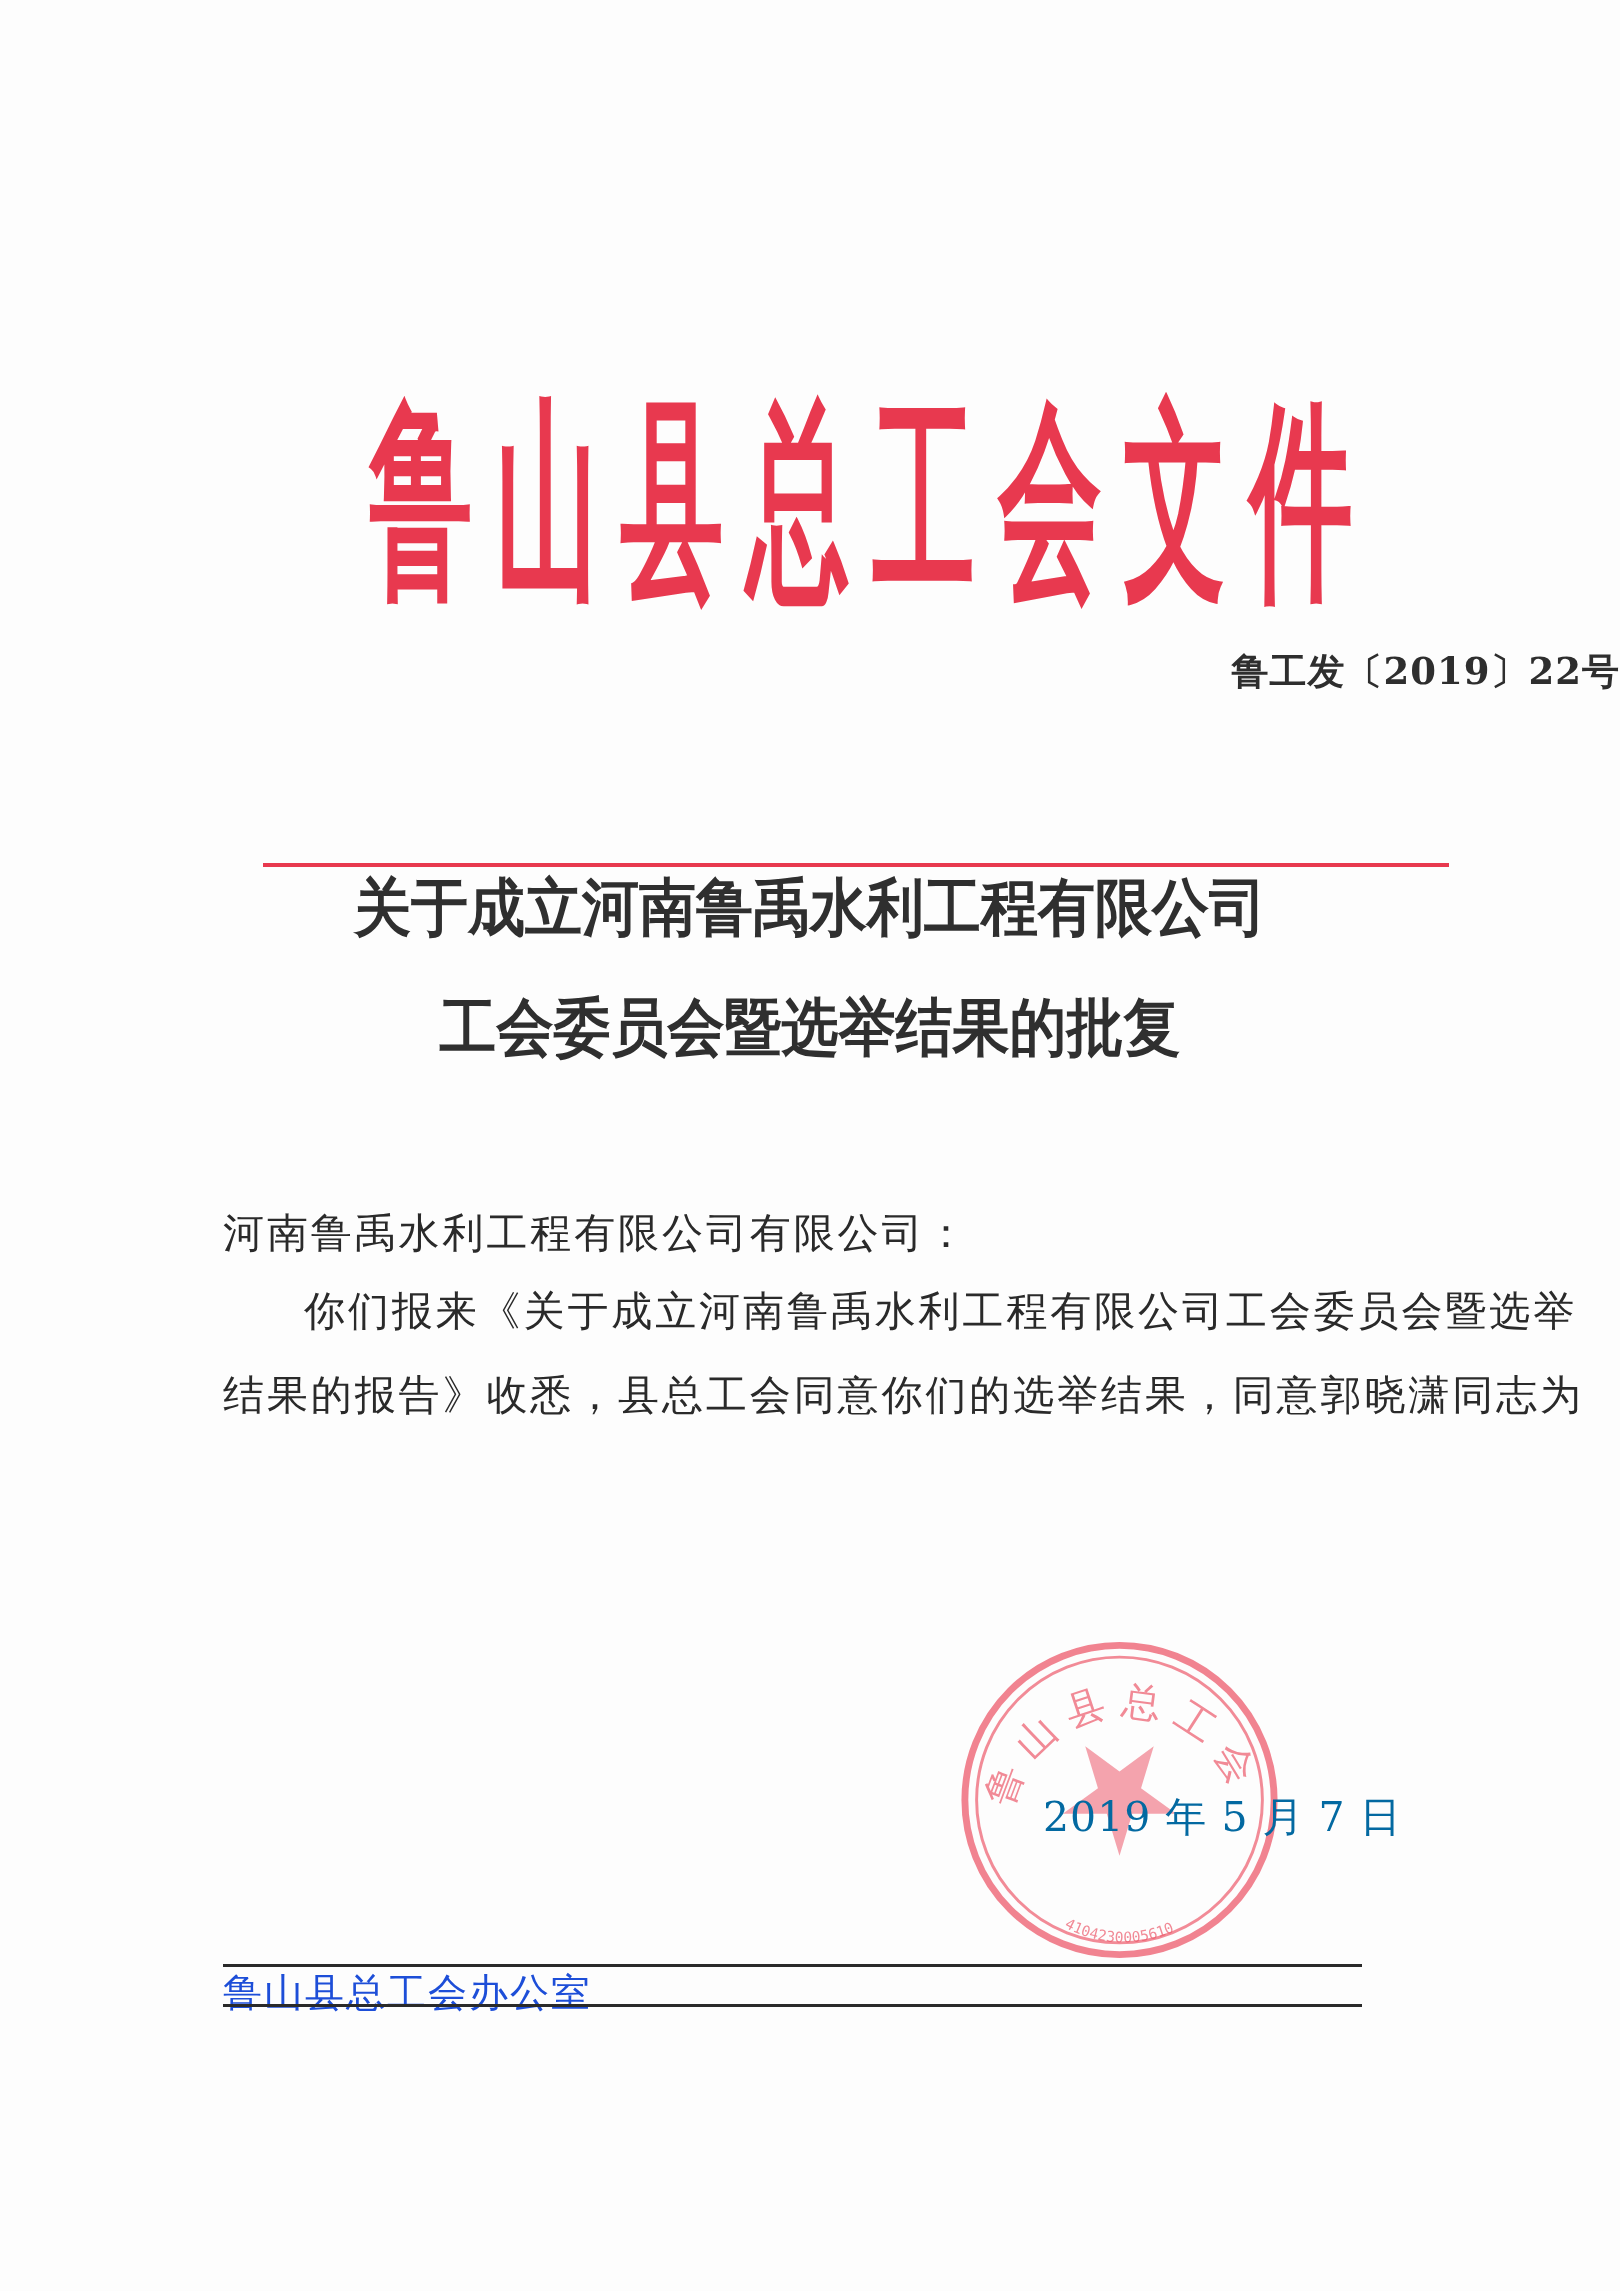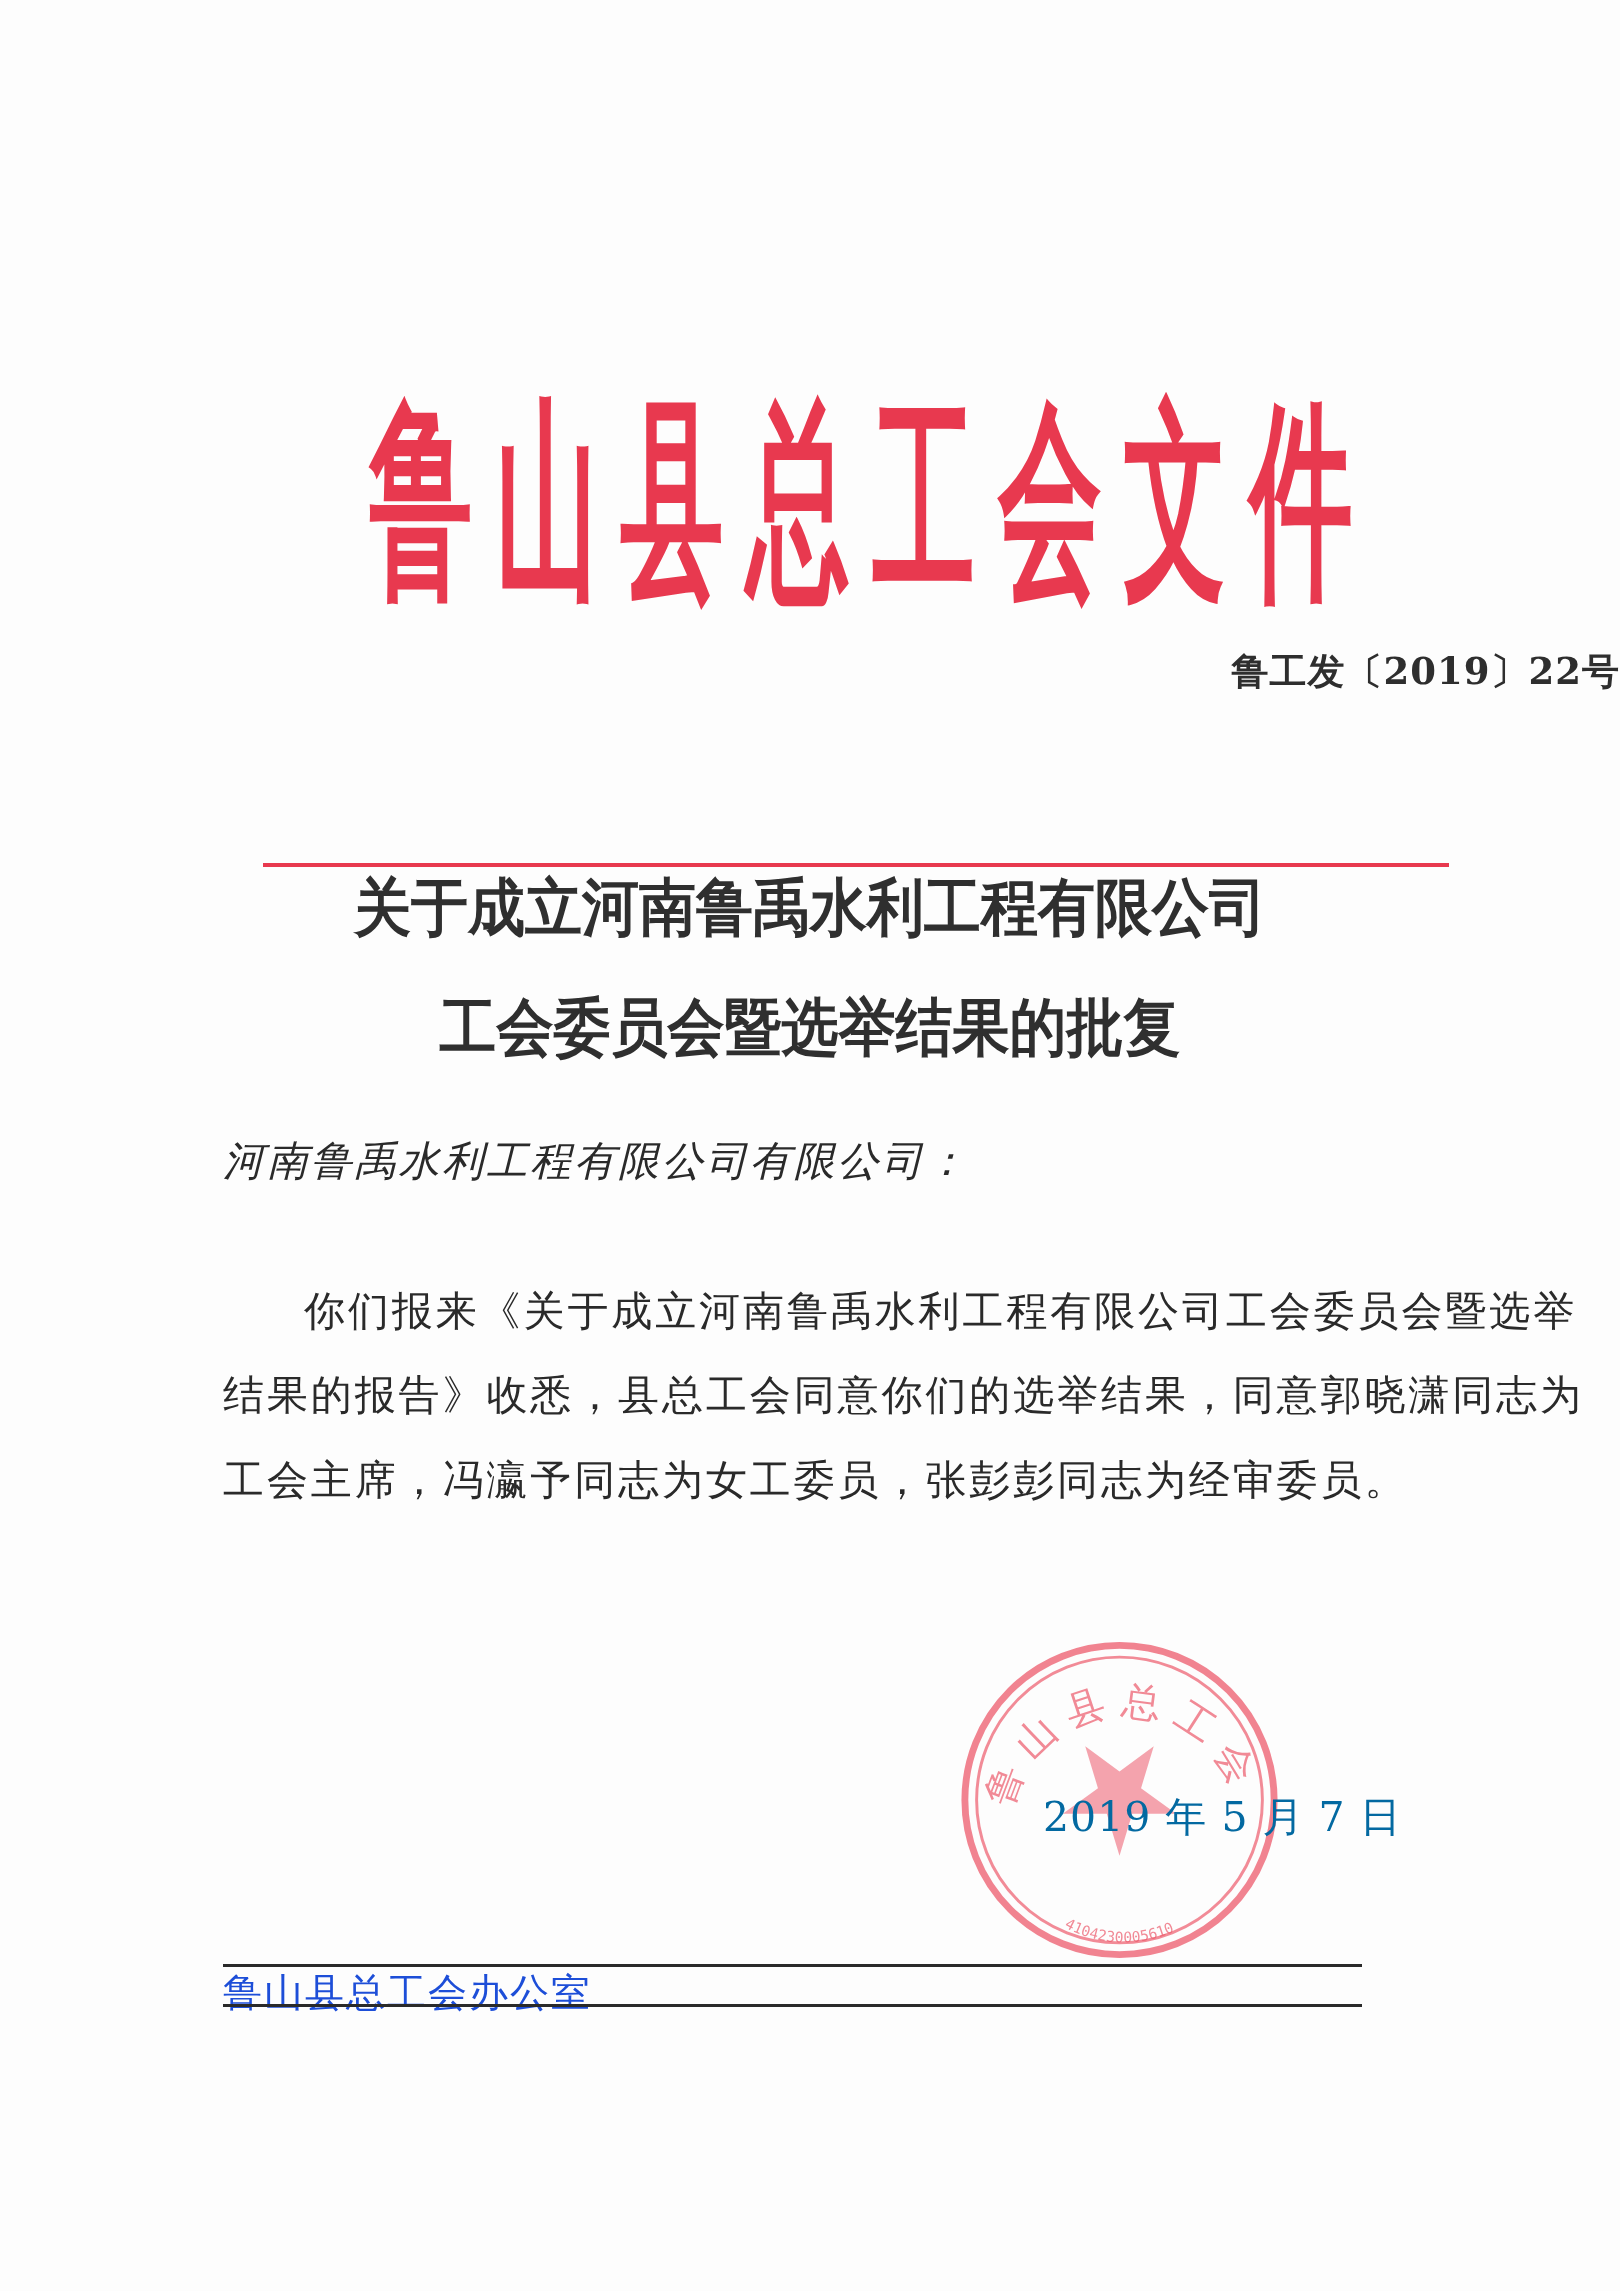--- a/index.html
+++ b/index.html
@@ -85,21 +85,21 @@
   .body-text {
     position: absolute;
     left: 223px;
     width: 1264px;
     font-family: "DejaVu Sans", "Liberation Sans", sans-serif;
     font-size: 41px;
     color: #2a2a2a;
     letter-spacing: 2.9px;
     white-space: nowrap;
   }
-  .addressee { top: 1134px; font-style: italic; }
+  .addressee { top: 1206px; }
   .para1 { top: 1284px; left: 304px; }
   .para2 { top: 1368px; }
   .para3 { top: 1453px; }
   .closing { top: 1536px; left: 304px; }
   
   .seal {
     position: absolute;
     left: 959px;
     top: 1641px;
     width: 321px;
@@ -165,21 +165,20 @@
   <div class="doc-number">鲁工发〔2019〕22号</div>
 
   <div class="red-rule"></div>
 
   <div class="title line1">关于成立河南鲁禹水利工程有限公司</div>
   <div class="title line2">工会委员会暨选举结果的批复</div>
 
   <div class="body-text addressee">河南鲁禹水利工程有限公司有限公司：</div>
   <div class="body-text para2">结果的报告》收悉，县总工会同意你们的选举结果，同意郭晓潇同志为</div>
   <div class="body-text para1">你们报来《关于成立河南鲁禹水利工程有限公司工会委员会暨选举</div>
-  <div class="body-text para3">工会主席，冯瀛予同志为女工委员，张彭彭同志为经审委员。</div>
 
   <svg class="seal" viewBox="0 0 328 324" xmlns="http://www.w3.org/2000/svg">
     <defs>
       <path id="sealArcTop" d="M 52 190 A 118 118 0 0 1 280 150" fill="none"></path>
       <path id="sealArcBottom" d="M 90 280 A 125 125 0 0 0 292 200" fill="none"></path>
     </defs>
     <circle cx="164" cy="162" r="158" fill="none" stroke="#ec5a6b" stroke-width="7" opacity="0.75"></circle>
     <circle cx="164" cy="162" r="146" fill="none" stroke="#ec5a6b" stroke-width="3" opacity="0.7"></circle>
     <polygon points="164,105 177,148 222,148 186,174 199,217 164,191 129,217 142,174 106,148 151,148" fill="#ec5a6b" opacity="0.55" transform="rotate(180 164 162)"></polygon>
     <text font-family="DejaVu Sans, sans-serif" font-size="40" fill="#ec5a6b" opacity="0.7">

